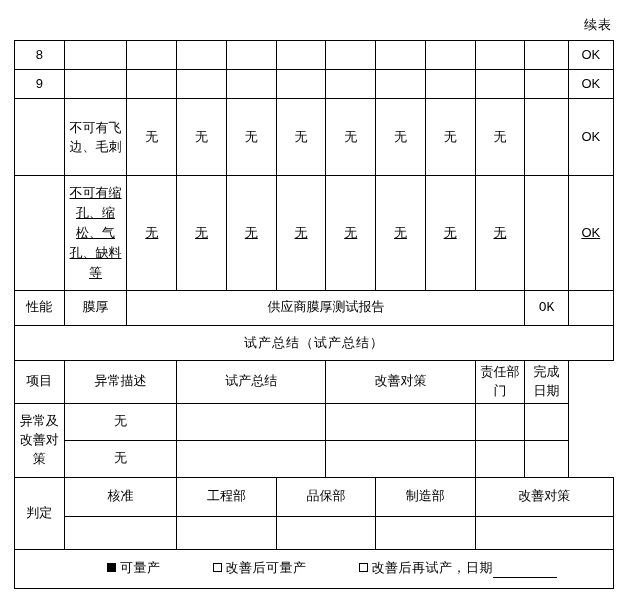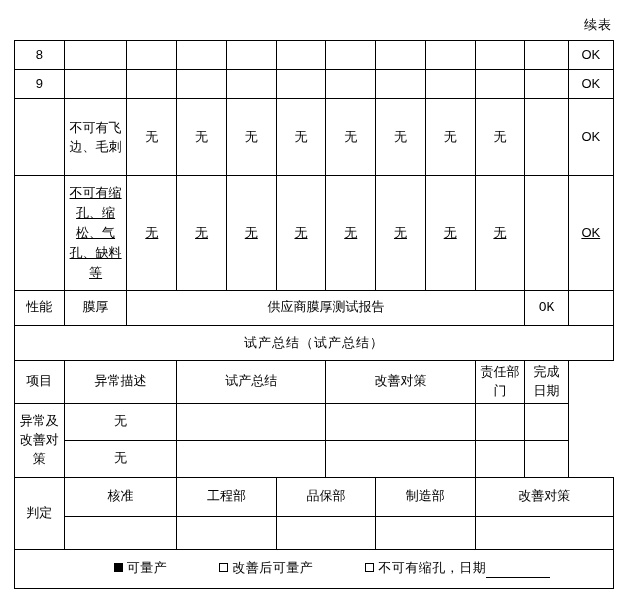--- a/index.html
+++ b/index.html
@@ -228,19 +228,19 @@
     <tr class="row-blank">
       <td colspan="2"></td>
       <td colspan="2"></td>
       <td colspan="2"></td>
       <td colspan="2"></td>
       <td colspan="3"></td>
     </tr>
 
     <tr class="row-final">
       <td colspan="12">
-        <span class="final-line"><span class="sq-filled"></span><span>可量产</span></span><span class="gap"></span><span class="final-line"><span class="sq-empty"></span><span>改善后可量产</span></span><span class="gap"></span><span class="final-line"><span class="sq-empty"></span><span>不可有缩孔，日期</span><span class="underline-blank"></span></span>
+        <span class="final-line"><span class="sq-filled"></span><span>可量产</span></span><span class="gap"></span><span class="final-line"><span class="sq-empty"></span><span>改善后可量产</span></span><span class="gap"></span><span class="final-line"><span class="sq-empty"></span><span>改善后再试产，日期</span><span class="underline-blank"></span></span>
       </td>
     </tr>
 
   </tbody>
     </table>
 </div>
 
 </body></html>

